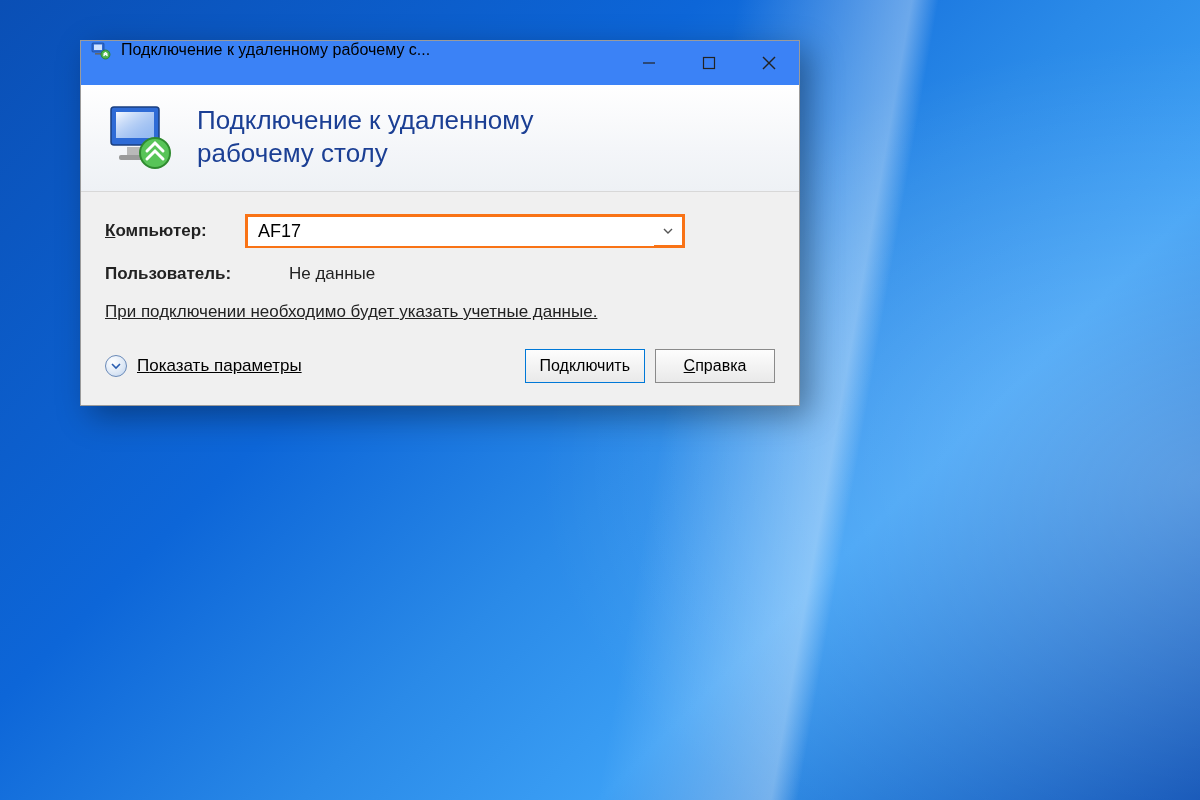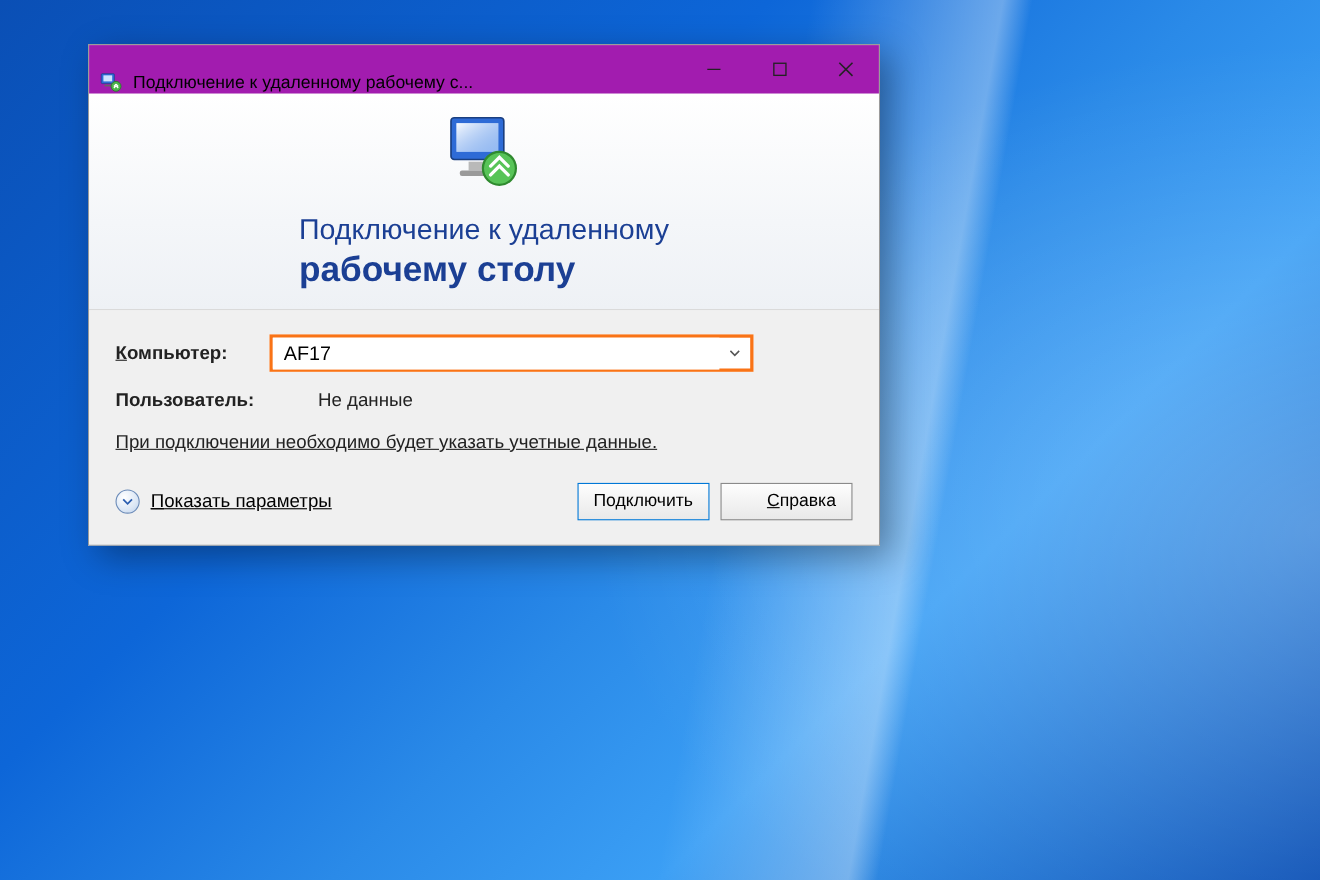--- a/index.html
+++ b/index.html
@@ -23,22 +23,22 @@
     position: absolute;
     left: 80px; top: 40px;
     width: 720px;
     background: #f0f0f0;
     border: 1px solid #9b9b9b;
     box-shadow: 10px 10px 30px rgba(0,0,0,0.35);
   }
 
   .titlebar {
     height: 44px;
-    background: #a21caf;
-    display: flex; align-items: flex-end;
+    background: #3b82f6;
+    display: flex; align-items: flex-start;
     padding-left: 10px;
     position: relative;
   }
   .titlebar .app-icon {
     width: 20px; height: 20px; margin-right: 10px;
     display:flex; align-items:center; justify-content:center;
   }
   .titlebar .title-text {
     font-size: 16px; color: #000;
   }
@@ -50,28 +50,28 @@
     width: 60px; height: 44px;
     display:flex; align-items:center; justify-content:center;
     font-size: 16px; color:#222;
   }
   .win-btn svg { stroke:#222; }
 
   .banner {
     background: linear-gradient(#ffffff, #f4f6f9 60%, #eef1f5);
     border-bottom: 1px solid #d8d8d8;
     padding: 16px 24px 18px 24px;
-    display:flex; align-items:center; gap:20px;flex-direction:column;
+    display:flex; align-items:center; gap:20px;
   }
   .banner-icon { width:72px; height:72px; flex:0 0 72px; }
   .banner-text .line1 {
     font-size: 26px; color:#1b3f94; font-weight:400;
   }
   .banner-text .line2 {
-    font-size: 32px; color:#1b3f94; font-weight:700; margin-top:2px;
+    font-size: 26px; color:#1b3f94; font-weight:400; margin-top:2px;
   }
 
   .body-area {
     padding: 22px 24px 18px 24px;
     background:#f0f0f0;
     color:#222;
   }
   .row { display:flex; align-items:center; margin-bottom:16px; }
   .label { font-size:17px; width:140px;font-weight:bold; }
   .label u { text-decoration: underline; }
@@ -105,21 +105,21 @@
     width:22px; height:22px; border:1px solid #6a8ab8; border-radius:50%;
     background: radial-gradient(circle at 35% 30%, #fff, #dce7f5 60%, #bcd2ee);
     display:flex; align-items:center; justify-content:center;
   }
   .spacer { flex:1; }
   .btn {
     min-width:120px; height:34px;
     border:1px solid #8a8a8a;
     background: linear-gradient(#fdfdfd,#e9e9e9);
     font-size:16px; font-family:inherit;
-    padding:0 14px; margin-left:10px;text-align:right;
+    padding:0 14px; margin-left:10px;
   }
   .btn.primary { border:1px solid #0078d7; }
 </style>
 </head>
 <body>
 
 <div class="desktop">
 
   <div class="window">
 

